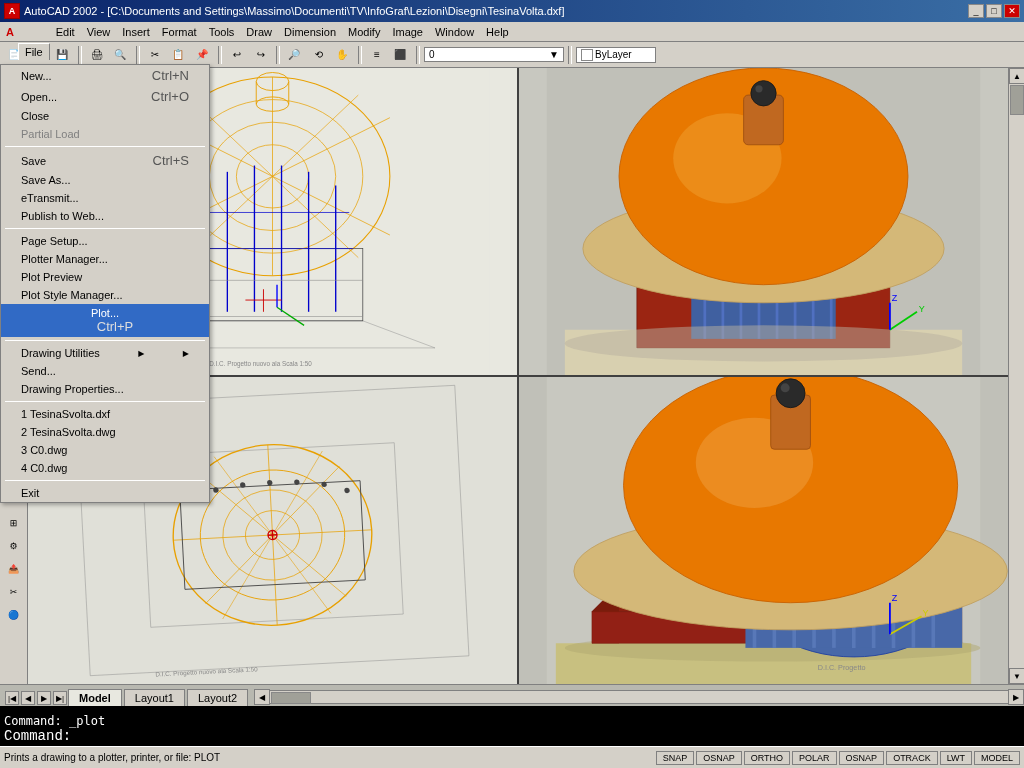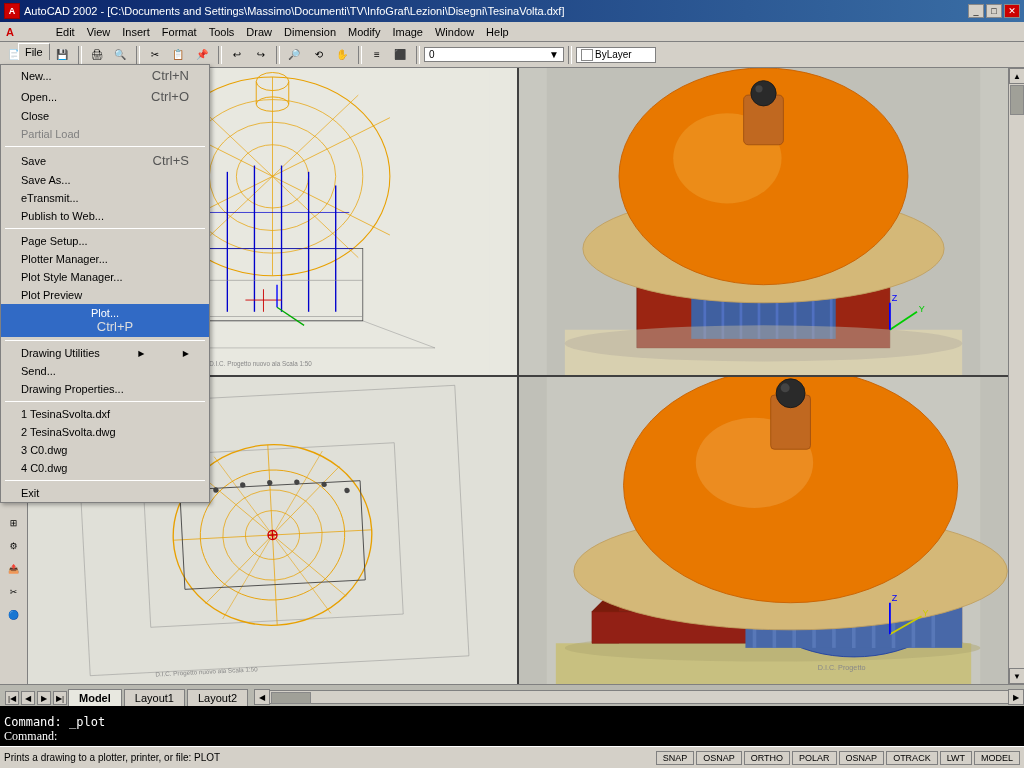--- a/index.html
+++ b/index.html
@@ -317,24 +317,24 @@
         <span>Publish to Web...</span>
       </div>
       <div class="dd-sep"></div>
       <div class="dd-item">
         <span>Page Setup...</span>
       </div>
       <div class="dd-item">
         <span>Plotter Manager...</span>
       </div>
       <div class="dd-item">
+        <span>Plot Preview</span>
+      </div>
+      <div class="dd-item">
         <span>Plot Style Manager...</span>
-      </div>
-      <div class="dd-item">
-        <span>Plot Preview</span>
       </div>
       <div class="dd-item highlighted">
         <span>Plot...</span>
         <span class="dd-shortcut" style="color:#ddd;">Ctrl+P</span>
       </div>
       <div class="dd-sep"></div>
       <div class="dd-item has-arrow">
         <span>Drawing Utilities</span>
         <span style="font-size:8px;">▶</span>
       </div>
@@ -644,21 +644,21 @@
       <div style="width:16px;height:16px;background:#d4d0c8;border:1px solid #808080;display:flex;align-items:center;justify-content:center;font-size:8px;cursor:pointer;">◀</div>
       <div style="flex:1;height:14px;background:#d4d0c8;border-top:1px solid #808080;border-bottom:1px solid #808080;">
         <div style="width:40px;height:12px;background:#a0a098;border:1px solid #888;margin:1px;"></div>
       </div>
       <div style="width:16px;height:16px;background:#d4d0c8;border:1px solid #808080;display:flex;align-items:center;justify-content:center;font-size:8px;cursor:pointer;">▶</div>
     </div>
   </div>
 
   <div id="command-area">
     <div style="color:white;font-family:monospace;font-size:12px;">Command:  _plot</div>
-    <div style="color:white;font-family:Liberation Serif, serif;font-size:12px;">Command: </div>
+    <div style="color:white;font-family:Liberation Mono, monospace;font-size:14px;">Command: </div>
   </div>
 
   <div id="bottom-toolbar" style="height:22px;background:#d4d0c8;display:flex;align-items:center;border-top:1px solid #ffffff;padding:0 4px;">
     <span style="font-size:10px;color:#000;flex:1;">Prints a drawing to a plotter, printer, or file:  PLOT</span>
     <div style="display:flex;gap:2px;">
       <div class="bt-btn">SNAP</div>
       <div class="bt-btn">OSNAP</div>
       <div class="bt-btn">ORTHO</div>
       <div class="bt-btn">POLAR</div>
       <div class="bt-btn">OSNAP</div>

